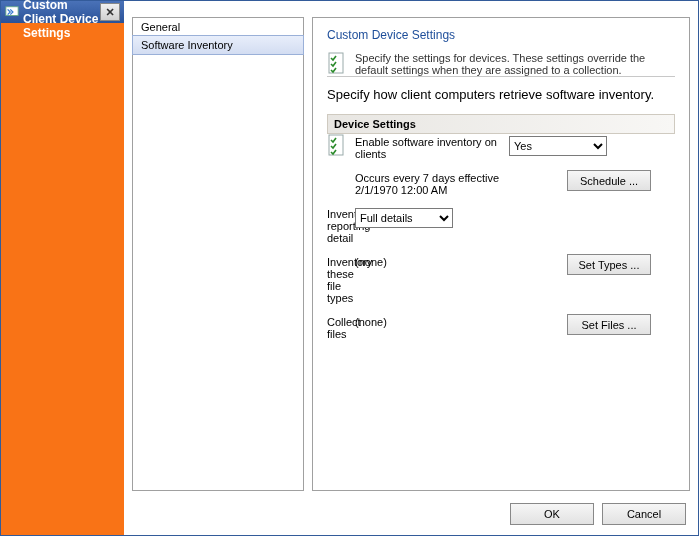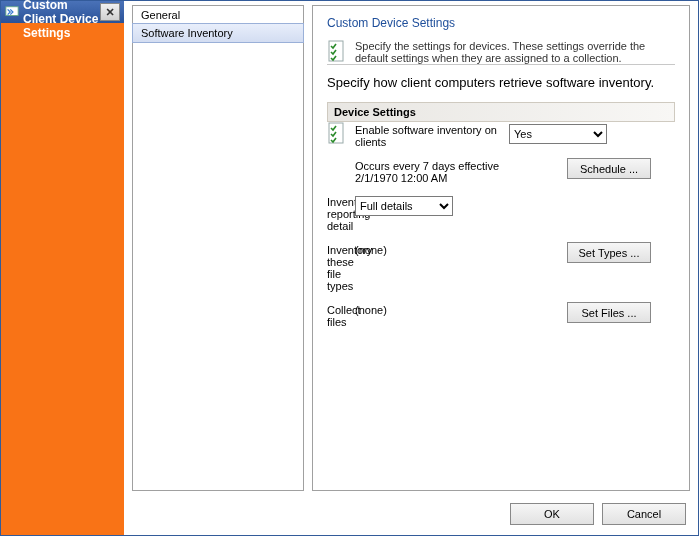--- a/index.html
+++ b/index.html
@@ -54,21 +54,21 @@
 }
 .body-area {
   flex: 1;
   display: flex;
   flex-direction: column;
   background: #fff;
 }
 .main-split {
   flex: 1;
   display: flex;
-  padding: 4px 8px 4px 8px;
+  padding: 16px 8px 4px 8px;
   gap: 8px;
 }
 .nav-panel {
   width: 172px;
   border: 1px solid #a0a0a0;
   background: #fff;
 }
 .nav-item {
   padding: 3px 8px;
   cursor: pointer;

